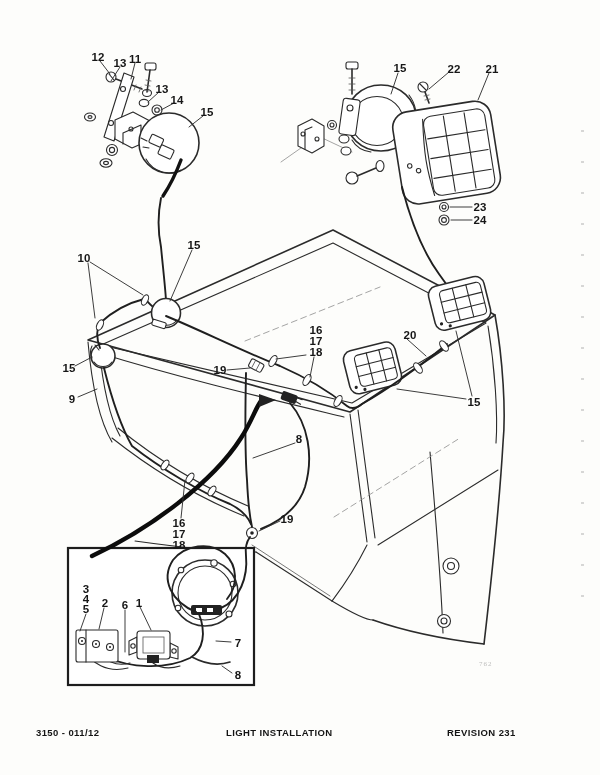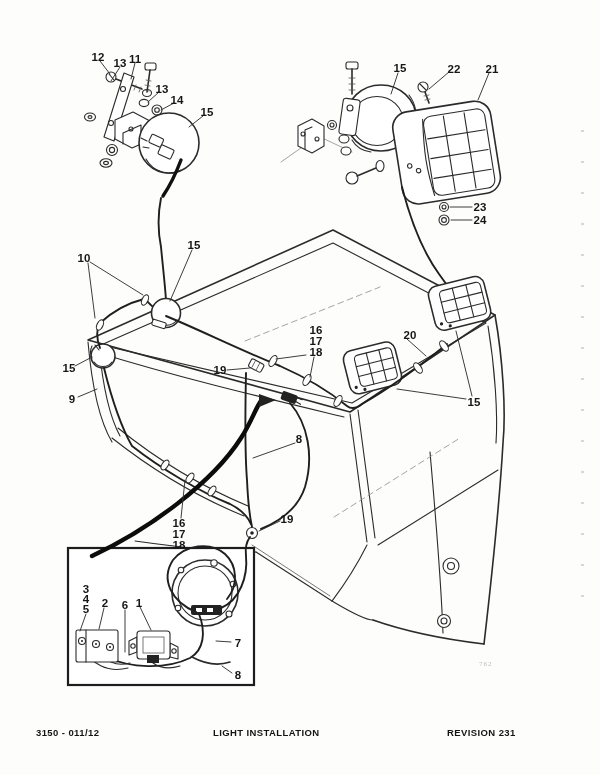--- a/index.html
+++ b/index.html
@@ -24,21 +24,21 @@
   .callout{
     font-family:"Liberation Sans",sans-serif;font-weight:700;
     font-size:11.5px;fill:#161616;text-anchor:middle;
   }
   .footer{
     position:absolute;left:0;top:727px;width:100%;height:20px;
     font-family:Liberation Sans, sans-serif;font-weight:700;
     font-size:9.5px;letter-spacing:.4px;color:#141414;padding-left:12px;
   }
   .footer .f-left  {position:absolute;left:36px;}
-  .footer .f-center{position:absolute;left:213px;}
+  .footer .f-center{position:absolute;left:226px;}
   .footer .f-right {position:absolute;left:447px;}
   .stamp{
     position:absolute;left:479px;top:660px;
     font-family:Liberation Serif, serif;font-size:7px;
     color:#9a9a9a;opacity:.65;letter-spacing:1px;
   }
   .binder-marks{
     position:absolute;left:581px;top:130px;width:3px;height:470px;
     background:repeating-linear-gradient(to bottom,#a8a8a8 0,#a8a8a8 2px,transparent 2px,transparent 31px);
     opacity:.45;

